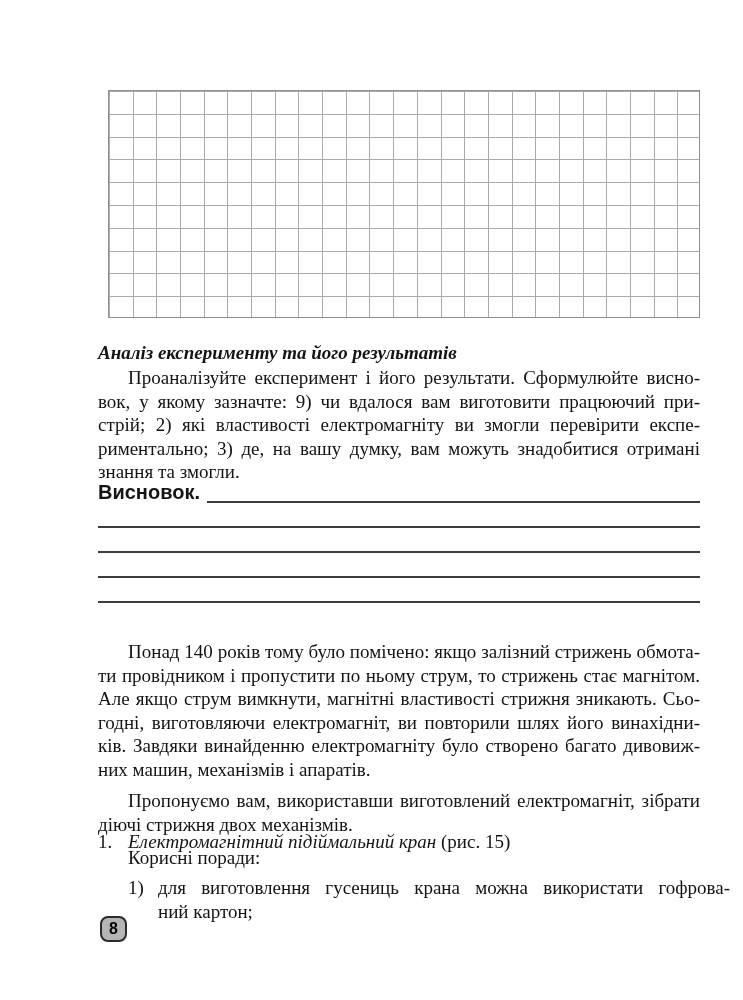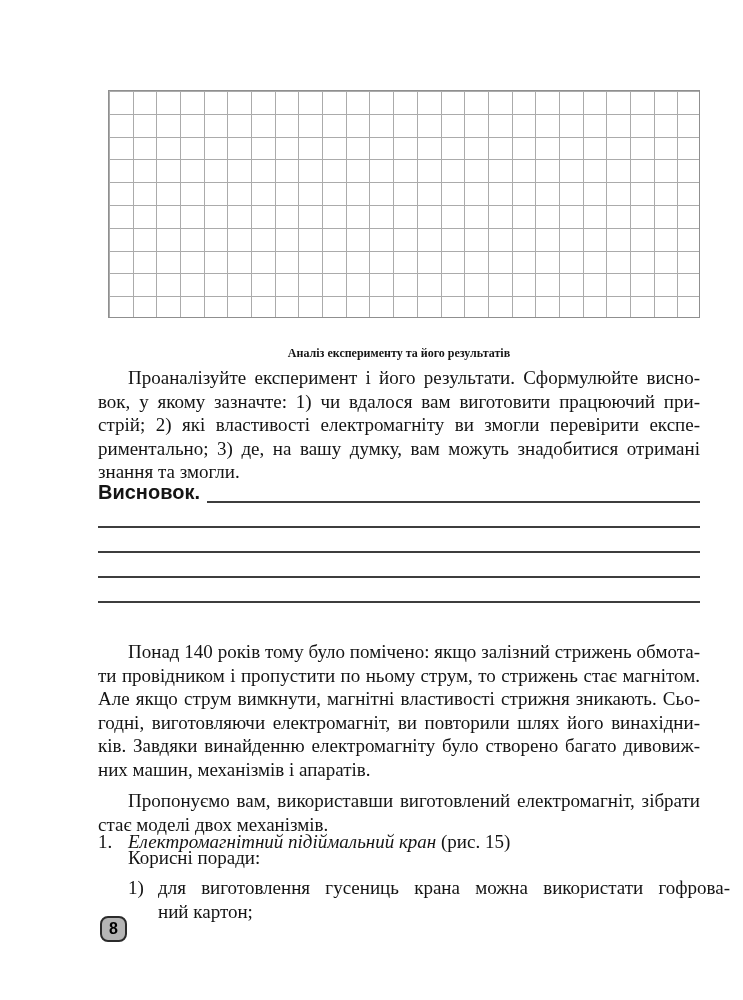--- a/index.html
+++ b/index.html
@@ -24,21 +24,21 @@
     position:absolute;left:108px;top:90px;width:592px;height:228px;
     border:1px solid var(--grid-border);
     background-image:
       repeating-linear-gradient(to right, var(--grid-line) 0 1px, transparent 1px 23.68px),
       repeating-linear-gradient(to bottom, var(--grid-line) 0 1px, transparent 1px 22.8px);
     box-sizing:border-box;
   }
   
   .col{position:absolute;left:98px;width:602px;}
   .heading{
-    font-weight:bold;font-size:12px;line-height:22px;text-align:center;
+    font-weight:bold;font-size:19px;line-height:22px;text-align:left;font-style:italic;
   }
   .para{font-size:19px;line-height:23.5px;}
   .jline{text-align:justify;text-align-last:justify;white-space:normal;}
   .jline-last{text-align-last:left;}
   .indent .jline:first-child{text-indent:30px;}
   
   .vys-row{display:flex;align-items:flex-end;height:22px;}
   .vys-label{
     font-family:"Liberation Sans","DejaVu Sans",sans-serif;
     font-weight:bold;font-size:20px;line-height:22px;white-space:nowrap;
@@ -69,21 +69,21 @@
 <body>
 
 <div class="page">
 
   <div class="grid-area"></div>
 
   <div class="col heading" style="top:342px;">Аналіз експерименту та його результатів</div>
 
   <div class="col para indent" style="top:366px;">
       <div class="jline">Проаналізуйте експеримент і його результати. Сформулюйте висно-</div>
-      <div class="jline">вок, у якому зазначте: 1) чи вдалося вам виготовити працюючий при-</div>
+      <div class="jline">вок, у якому зазначте: 9) чи вдалося вам виготовити працюючий при-</div>
       <div class="jline">стрій; 2) які властивості електромагніту ви змогли перевірити експе-</div>
       <div class="jline">риментально; 3) де, на вашу думку, вам можуть знадобитися отримані</div>
       <div class="jline jline-last">знання та змогли.</div>
     </div>
 
   <div class="col vys-row" style="top:481px;">
     <span class="vys-label">Висновок.</span>
     <span class="vys-line"></span>
   </div>
 
@@ -99,21 +99,21 @@
       <div class="jline">Понад 140 років тому було помічено: якщо залізний стрижень обмота-</div>
       <div class="jline">ти провідником і пропустити по ньому струм, то стрижень стає магнітом.</div>
       <div class="jline">Але якщо струм вимкнути, магнітні властивості стрижня зникають. Сьо-</div>
       <div class="jline">годні, виготовляючи електромагніт, ви повторили шлях його винахідни-</div>
       <div class="jline">ків. Завдяки винайденню електромагніту було створено багато дивовиж-</div>
       <div class="jline jline-last">них машин, механізмів і апаратів.</div>
     </div>
 
   <div class="col para indent" style="top:789px;">
       <div class="jline">Пропонуємо вам, використавши виготовлений електромагніт, зібрати</div>
-      <div class="jline jline-last">стає моделі двох механізмів.</div>
+      <div class="jline jline-last">діючі стрижня двох механізмів.</div>
     </div>
 
   <div class="col list-row" style="top:830px;">
     <span class="list-num">1.</span>
     <span class="list-title"><i>Електромагнітний підіймальний кран</i><span> (рис. 15)</span></span>
   </div>
 
   <div class="col sub-row" style="top:802px;margin-top:44px;">Корисні поради:</div>
 
   <div class="col tip-row" style="top:876px;">

